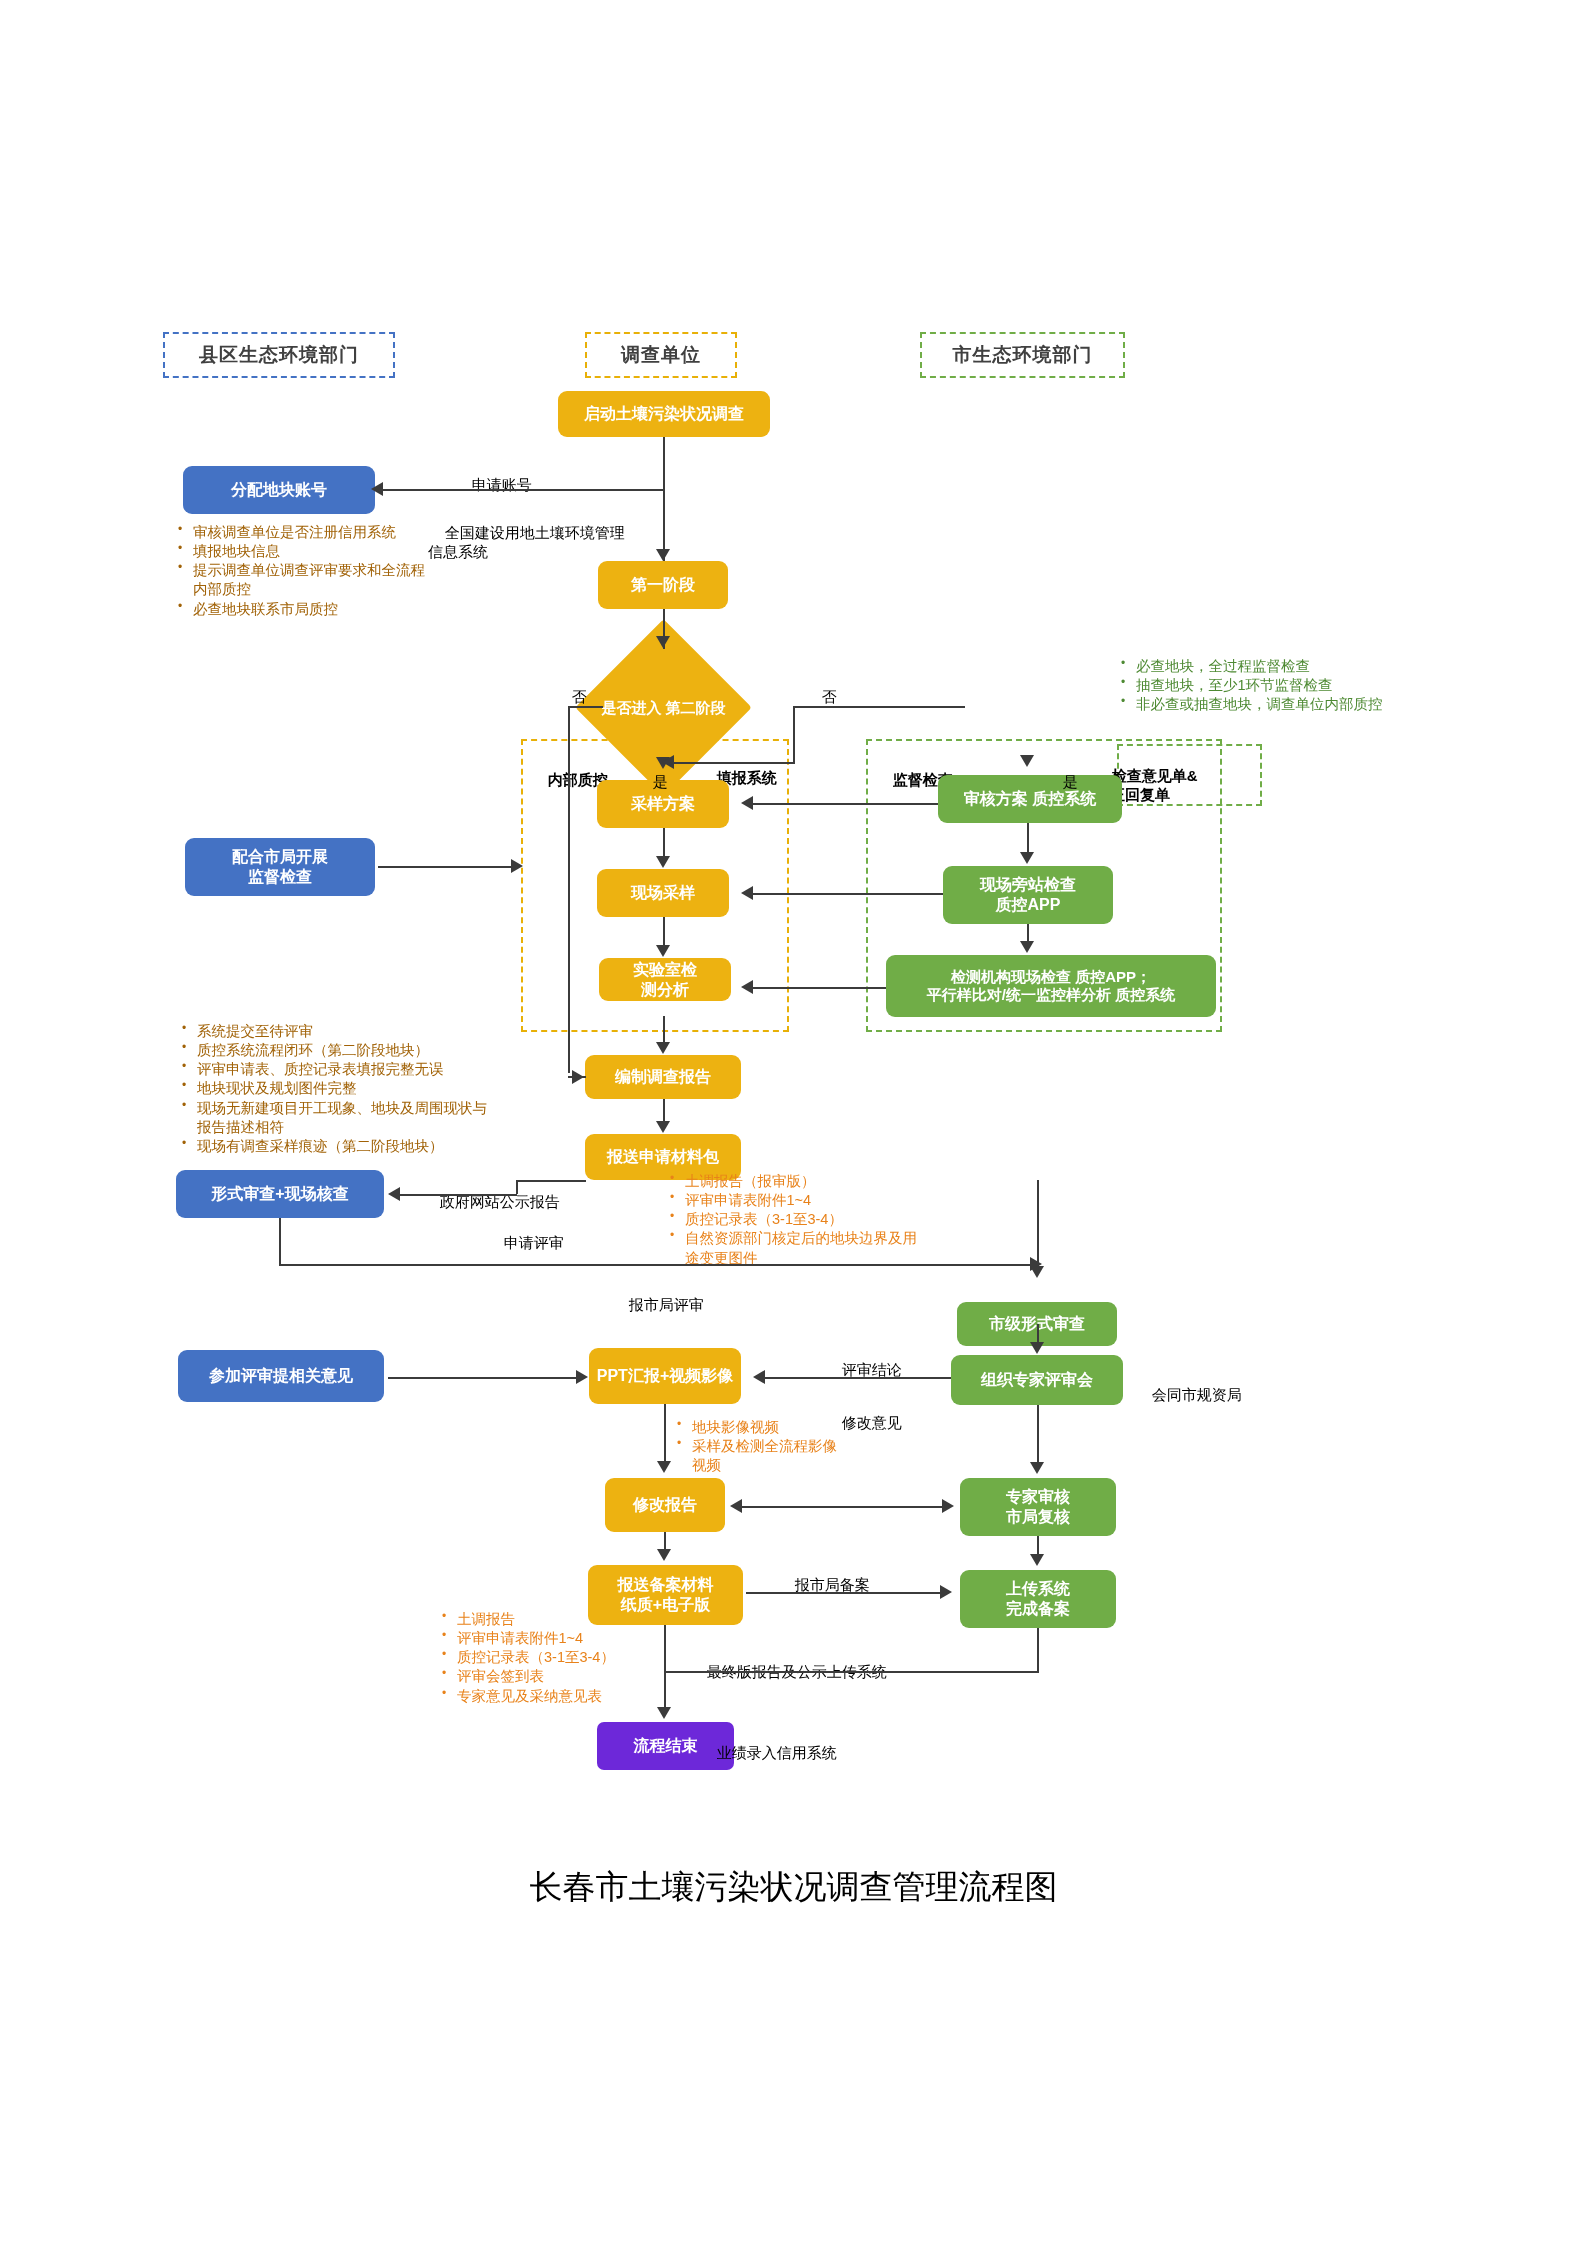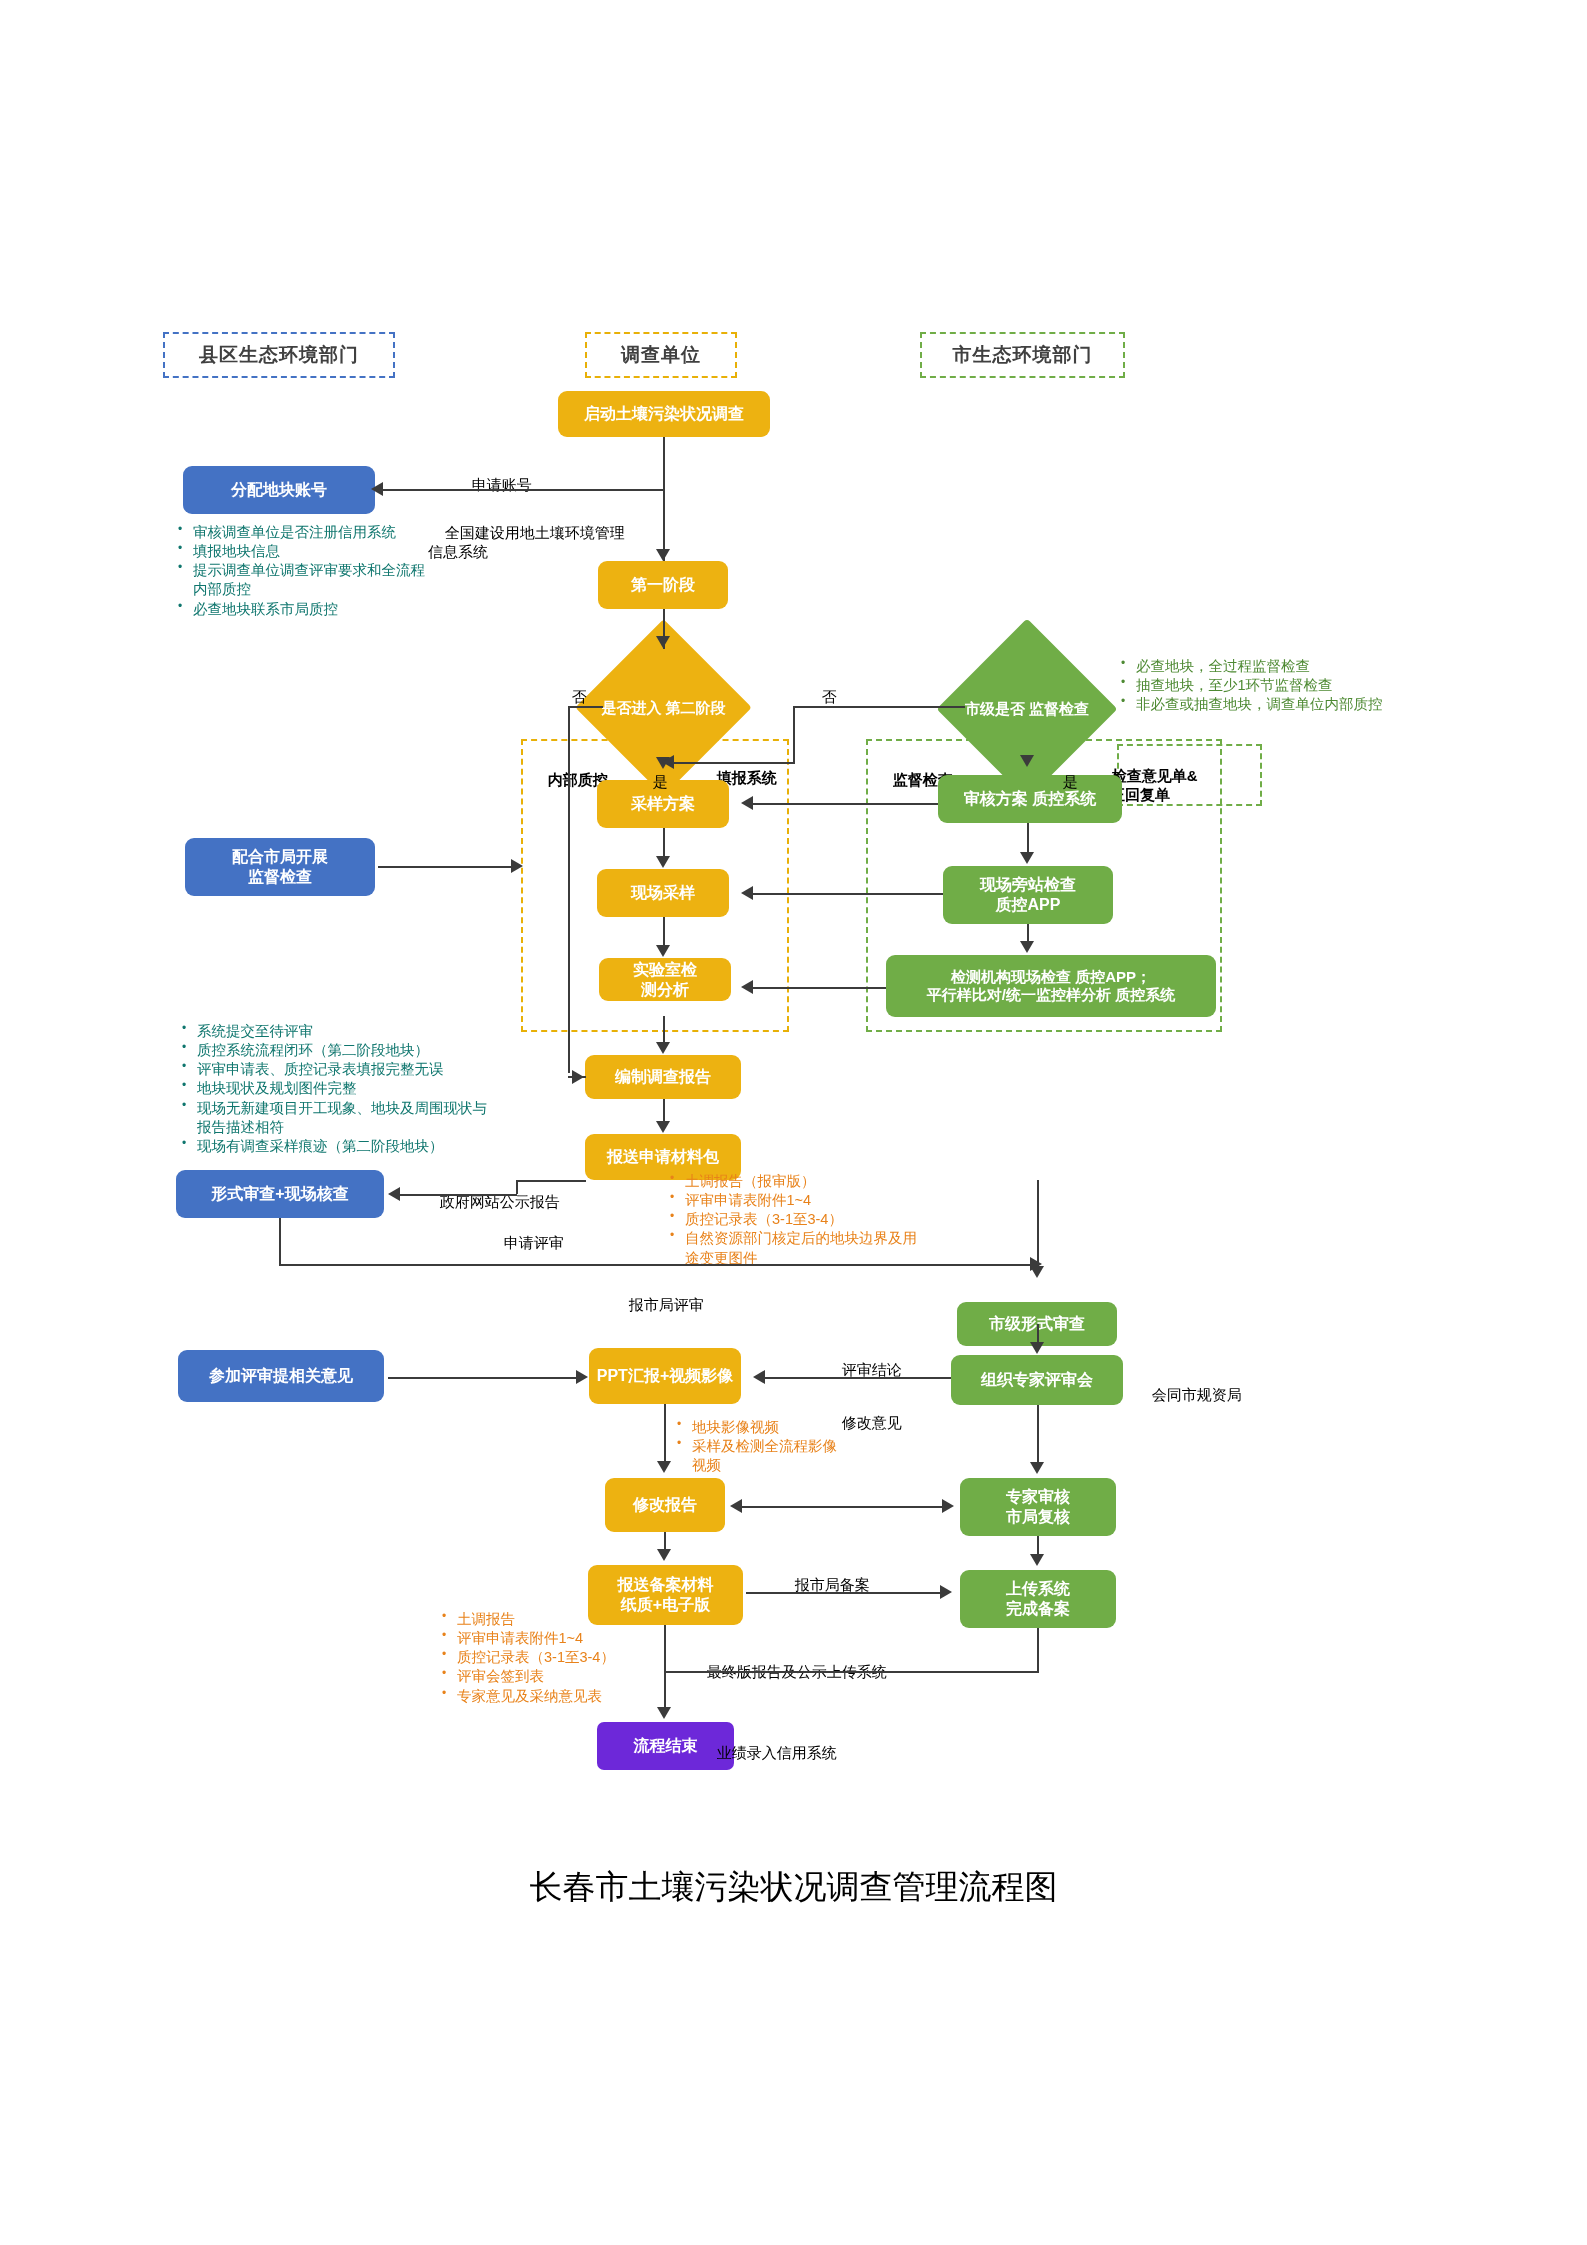--- a/index.html
+++ b/index.html
@@ -38,21 +38,21 @@
   .frame.green{border-color:#70ad47;}
 
   
   .lbl{font-size:15px;color:#000;line-height:1.3;white-space:pre;}
   .lbl.b{font-weight:bold;}
 
   
   ul.bl{margin:0;padding:0;list-style:none;}
   ul.bl li{position:relative;padding-left:17px;line-height:1.32;font-size:14.5px;}
   ul.bl li:before{content:"\2022";position:absolute;left:2px;top:-1px;font-size:12px;}
-  ul.bl.blue{color:#0f766e;}
+  ul.bl.blue{color:#a16207;}
   ul.bl.green{color:#4e8a33;}
   ul.bl.orange{color:#e8821a;}
 
   
   .ln{position:absolute;background:#3b3b3b;}
   .h{height:2px;}
   .v{width:2px;}
   .arw{position:absolute;width:0;height:0;}
   .arw.down{border-left:7px solid transparent;border-right:7px solid transparent;border-top:12px solid #3b3b3b;}
   .arw.left{border-top:7px solid transparent;border-bottom:7px solid transparent;border-right:12px solid #3b3b3b;}
@@ -106,25 +106,20 @@
   <div class="abs node yellow" style="left:598px;top:561px;width:130px;height:48px;">
     <span>第一阶段</span>
   </div>
 
   <div class="diamond yellow" style="left:601px;top:645px;width:125px;height:125px;">
     <div class="shape"></div>
     <div class="txt">是否进入
 第二阶段</div>
   </div>
 
-  <div class="diamond green" style="left:963px;top:645px;width:128px;height:128px;">
-    <div class="shape"></div>
-    <div class="txt">市级是否
-监督检查</div>
-  </div>
 
   <div class="abs node yellow" style="left:597px;top:780px;width:132px;height:48px;">
     <span>采样方案</span>
   </div>
 
   <div class="abs node yellow" style="left:597px;top:869px;width:132px;height:48px;">
     <span>现场采样</span>
   </div>
 
   <div class="abs node yellow" style="left:599px;top:958px;width:132px;height:43px;white-space:pre-line;">

